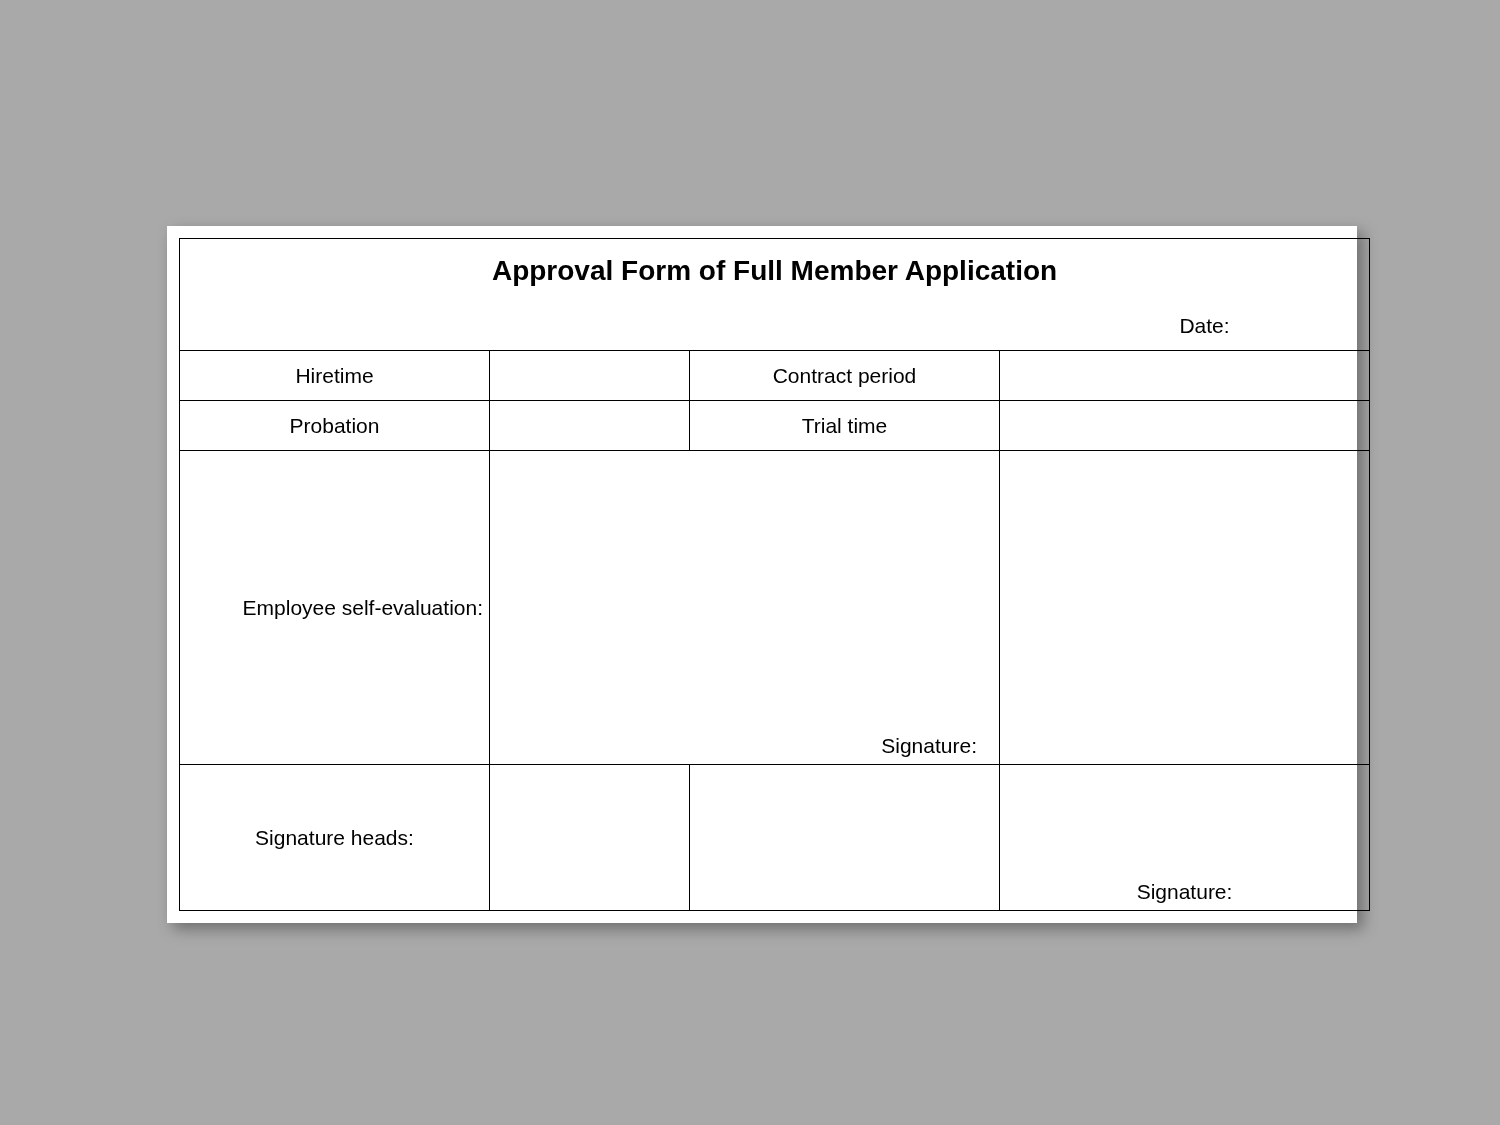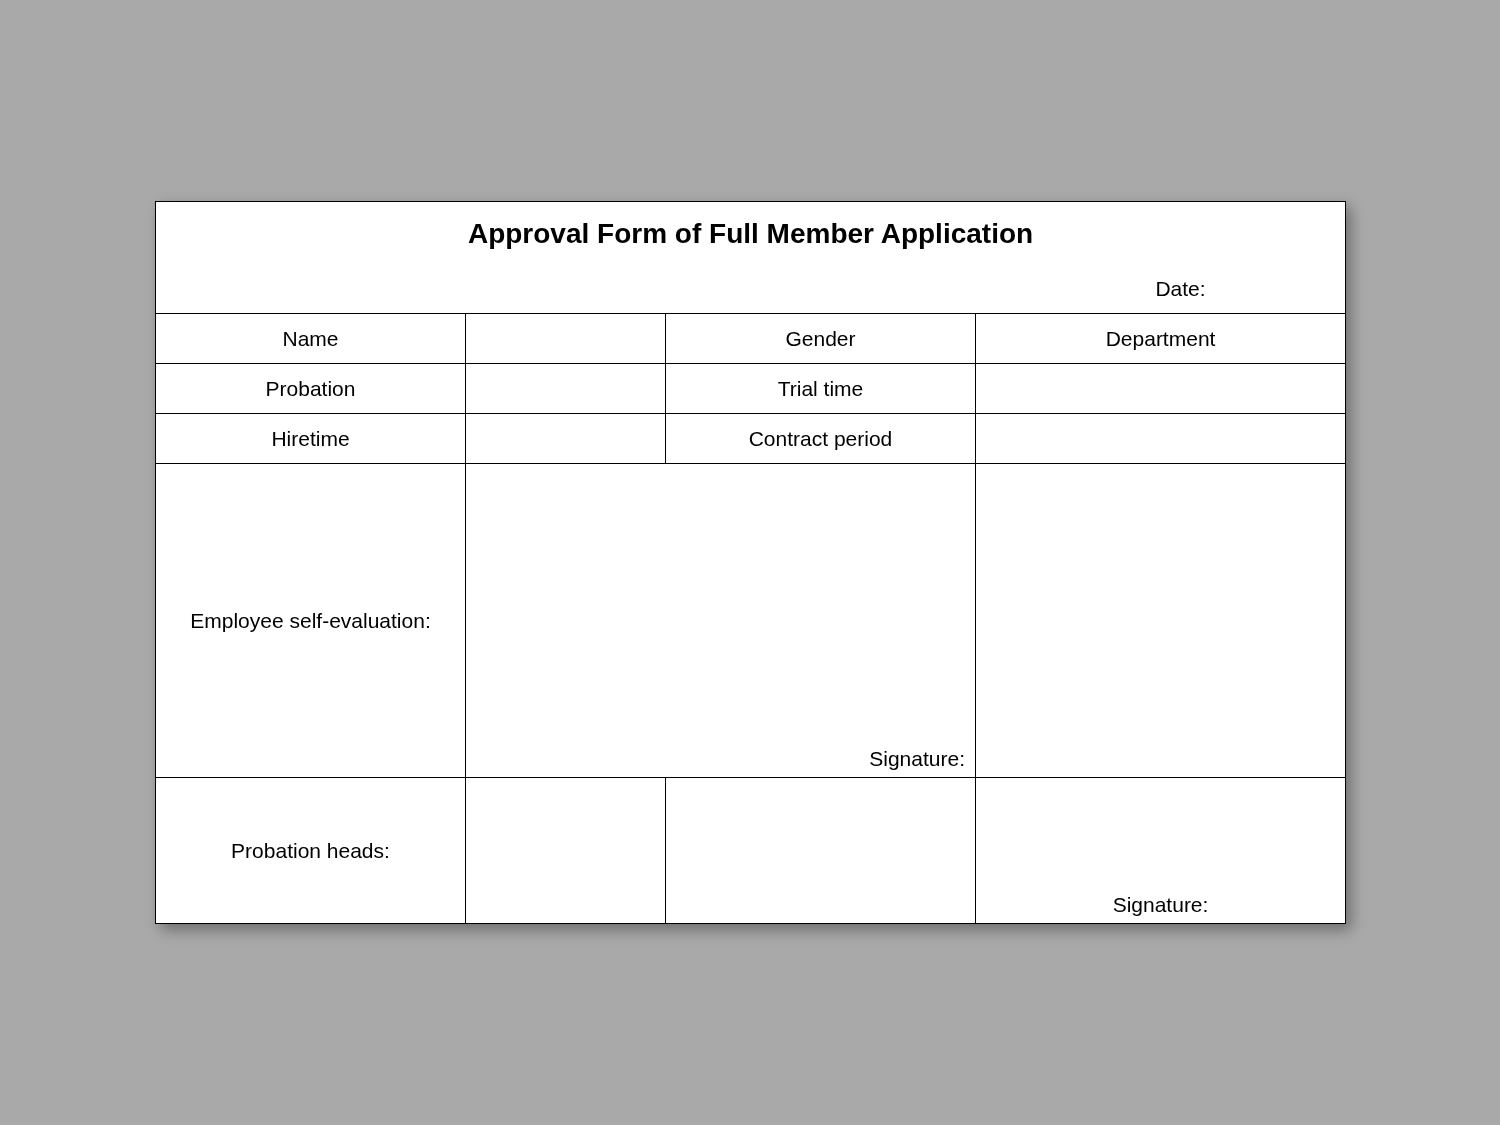--- a/index.html
+++ b/index.html
@@ -1,15 +1,15 @@
 <!DOCTYPE html>
 <html><head>
   <meta charset="utf-8">
   <style>
-    * { box-sizing: border-box; margin: 0; padding: 0; }
+    * { box-sizing: border-box; margin: 0; padding: 12px; }
     body {
       background: #a9a9a9;
       font-family: "Segoe UI", Arial, sans-serif;
       width: 1500px;
       height: 1125px;
       display: flex;
       align-items: center;
       justify-content: center;
     }
     .sheet {
@@ -56,21 +56,21 @@
     .date-row td.date-label {
       border-left: none;
       border-right: none;
     }
     .date-row td.blank-left { border-right: none; }
     .date-row td.blank-mid { border-left: none; border-right: none; }
     .date-row td.blank-right { border-left: none; }
 
     .field-row td { height: 50px; }
 
-    .eval-label { height: 314px; }
+    .eval-label { height: 314px; text-align: right; }
     .eval-area {
       vertical-align: bottom;
       text-align: right;
       padding-bottom: 6px;
       padding-right: 10px;
     }
     .dept-row td { height: 146px; }
     .dept-sig {
       vertical-align: bottom;
       padding-bottom: 6px;
@@ -97,52 +97,46 @@
 
     <tr class="date-row">
       <td class="blank-left"></td>
       <td class="blank-mid"></td>
       <td class="blank-mid"></td>
       <td class="blank-mid"></td>
       <td class="date-label">Date:</td>
       <td class="blank-right"></td>
     </tr>
 
+
     <tr class="field-row">
-      <td>Name</td>
+      <td>Hiretime</td>
       <td></td>
-      <td>Gender</td>
-      <td colspan="3">Department</td>
+      <td>Contract period</td>
+      <td colspan="3"></td>
     </tr>
 
     <tr class="field-row">
       <td>Probation</td>
       <td></td>
       <td>Trial time</td>
-      <td colspan="3"></td>
-    </tr>
-
-    <tr class="field-row">
-      <td>Hiretime</td>
-      <td></td>
-      <td>Contract period</td>
       <td colspan="3"></td>
     </tr>
 
 
     <tr>
       <td class="eval-label">Employee self-evaluation:</td>
       <td colspan="2" class="eval-area">
         <span>Signature:</span>
       </td>
       <td colspan="3"></td>
     </tr>
 
     <tr class="dept-row">
-      <td>Probation heads:</td>
+      <td>Signature heads:</td>
       <td></td>
       <td></td>
       <td colspan="3" class="dept-sig">
         <span>Signature:</span>
       </td>
     </tr>
 
   </tbody>
     </table>
 </div>

